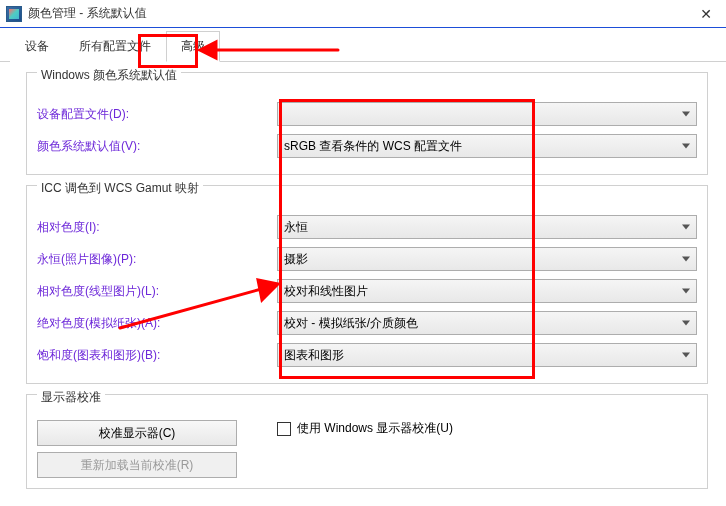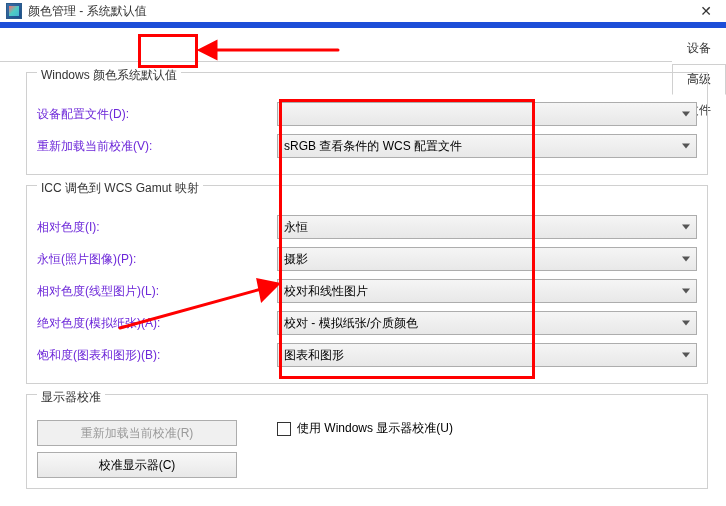--- a/index.html
+++ b/index.html
@@ -1,24 +1,24 @@
 <!DOCTYPE html>
 <html><head>
 <meta charset="utf-8">
 <style>
 * { box-sizing: border-box; margin: 0; padding: 0; font-family: "Microsoft YaHei", "Segoe UI", sans-serif; font-size: 12px; }
 body { background: #fff; width: 726px; height: 506px; overflow: hidden; position: relative; }
 
-.titlebar { height: 28px; border-bottom: 6px solid #1d4ed8; display: flex; align-items: center; padding-left: 6px; background: #fff; }
+.titlebar { height: 28px; border-bottom: 1px solid #1d4ed8; display: flex; align-items: center; padding-left: 6px; background: #fff; }
 .titlebar .icon { width: 16px; height: 16px; margin-right: 6px; background: linear-gradient(135deg,#3a6ea5 0%,#1a4e8a 100%); border:1px solid #2a5a8a; position:relative; }
 .titlebar .icon::after { content:""; position:absolute; inset:2px; background:linear-gradient(135deg,#ff6b6b,#4ecdc4,#45b7d1); }
 .titlebar .title { flex: 1; color: #333; }
 .titlebar .close { width: 40px; height: 100%; display:flex; align-items:center; justify-content:center; font-size:14px; color:#333; }
 
-.tabstrip { height: 30px; display:flex; align-items:flex-end; padding-left: 10px; border-bottom:1px solid #d0d0d0; margin-top: 4px; flex-direction: column; }
+.tabstrip { height: 30px; display:flex; align-items:flex-end; padding-left: 10px; border-bottom:1px solid #d0d0d0; margin-top: 4px; }
 .tab { padding: 6px 14px; border:1px solid transparent; background:#fff; color:#333; position:relative; top:1px; cursor:pointer; }
 .tab.active { border:1px solid #d0d0d0; border-bottom:1px solid #fff; }
 
 .body { padding: 10px 18px 0 26px; }
 
 fieldset { border:1px solid #d0d0d0; margin-bottom: 10px; padding: 8px 10px 10px 10px; position:relative; }
 legend, .grouplabel { color:#333; }
 .grouplabel { position:relative; top:-14px; background:#fff; display:inline-block; padding:0 4px; margin-bottom:-6px; }
 
 .row { display:flex; align-items:center; height: 28px; margin: 4px 0; }
@@ -44,40 +44,40 @@
 <body>
 
 <div class="titlebar">
   <div class="icon"></div>
   <div class="title">颜色管理 - 系统默认值</div>
   <div class="close">✕</div>
 </div>
 
 <div class="tabstrip">
   <div class="tab">设备</div>
+  <div class="tab">所有配置文件</div>
   <div class="tab active">高级</div>
-  <div class="tab">所有配置文件</div>
 </div>
 
 <div class="body">
 
   <fieldset>
     <div class="grouplabel">Windows 颜色系统默认值</div>
 
     <div class="row">
       <div class="label">设备配置文件(D):</div>
       <div class="field">
         <div class="combo">
           <span class="caret"></span>
         </div>
       </div>
     </div>
 
     <div class="row">
-      <div class="label">重新加载当前校准(V):</div>
+      <div class="label">颜色系统默认值(V):</div>
       <div class="field">
         <div class="combo">
           <span>sRGB 查看条件的 WCS 配置文件</span>
           <span class="caret"></span>
         </div>
       </div>
     </div>
   </fieldset>
 
   <fieldset>
@@ -131,22 +131,22 @@
         <span class="caret"></span>
       </div>
         </div>
     </div>
   </fieldset>
 
   <fieldset>
     <div class="grouplabel">显示器校准</div>
     <div style="display:flex; align-items:flex-start; gap:40px; padding-top:2px;">
       <div class="btns">
+        <div class="btn">校准显示器(C)</div>
         <div class="btn disabled">重新加载当前校准(R)</div>
-        <div class="btn">校准显示器(C)</div>
       </div>
       <div class="cbwrap" style="">
         <div class="cb"></div>
         <span>使用 Windows 显示器校准(U)</span>
       </div>
     </div>
   </fieldset>
 
 </div>
 

